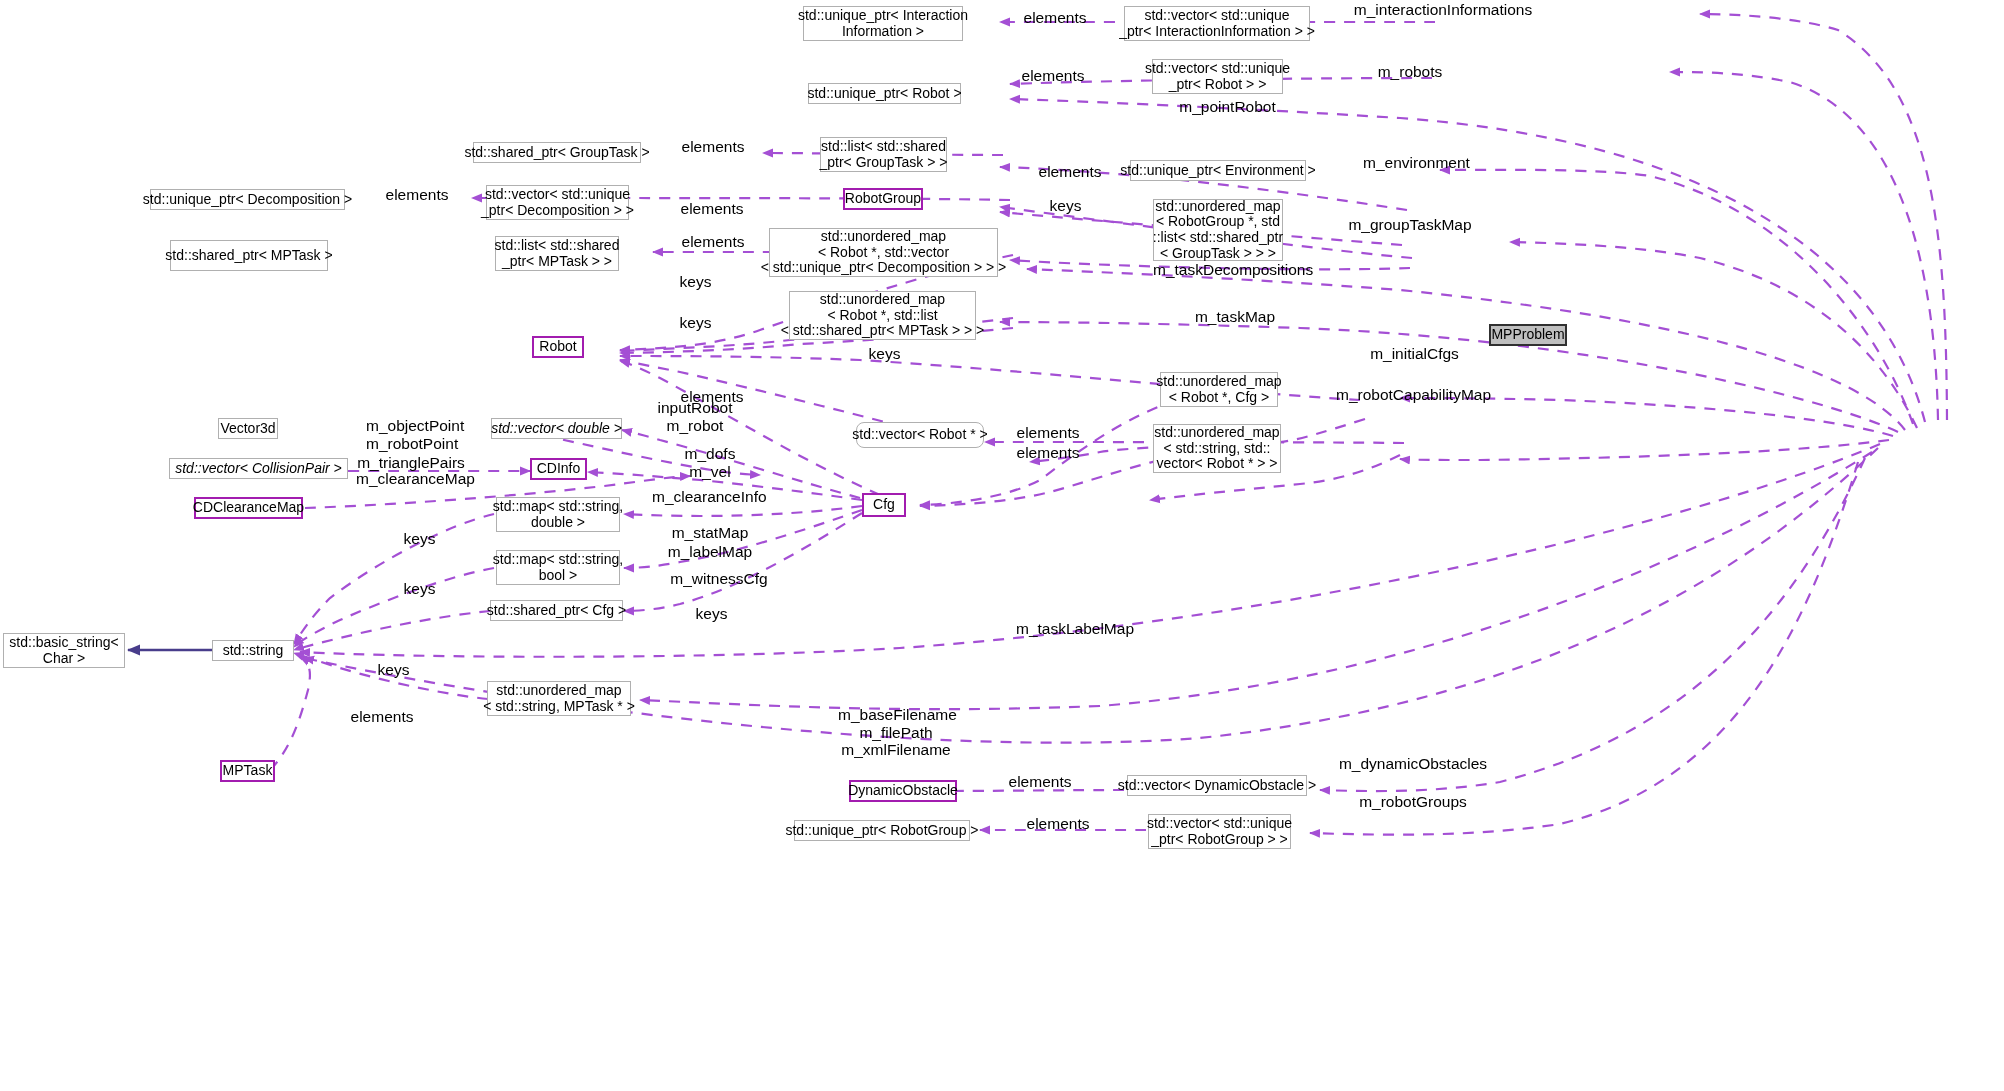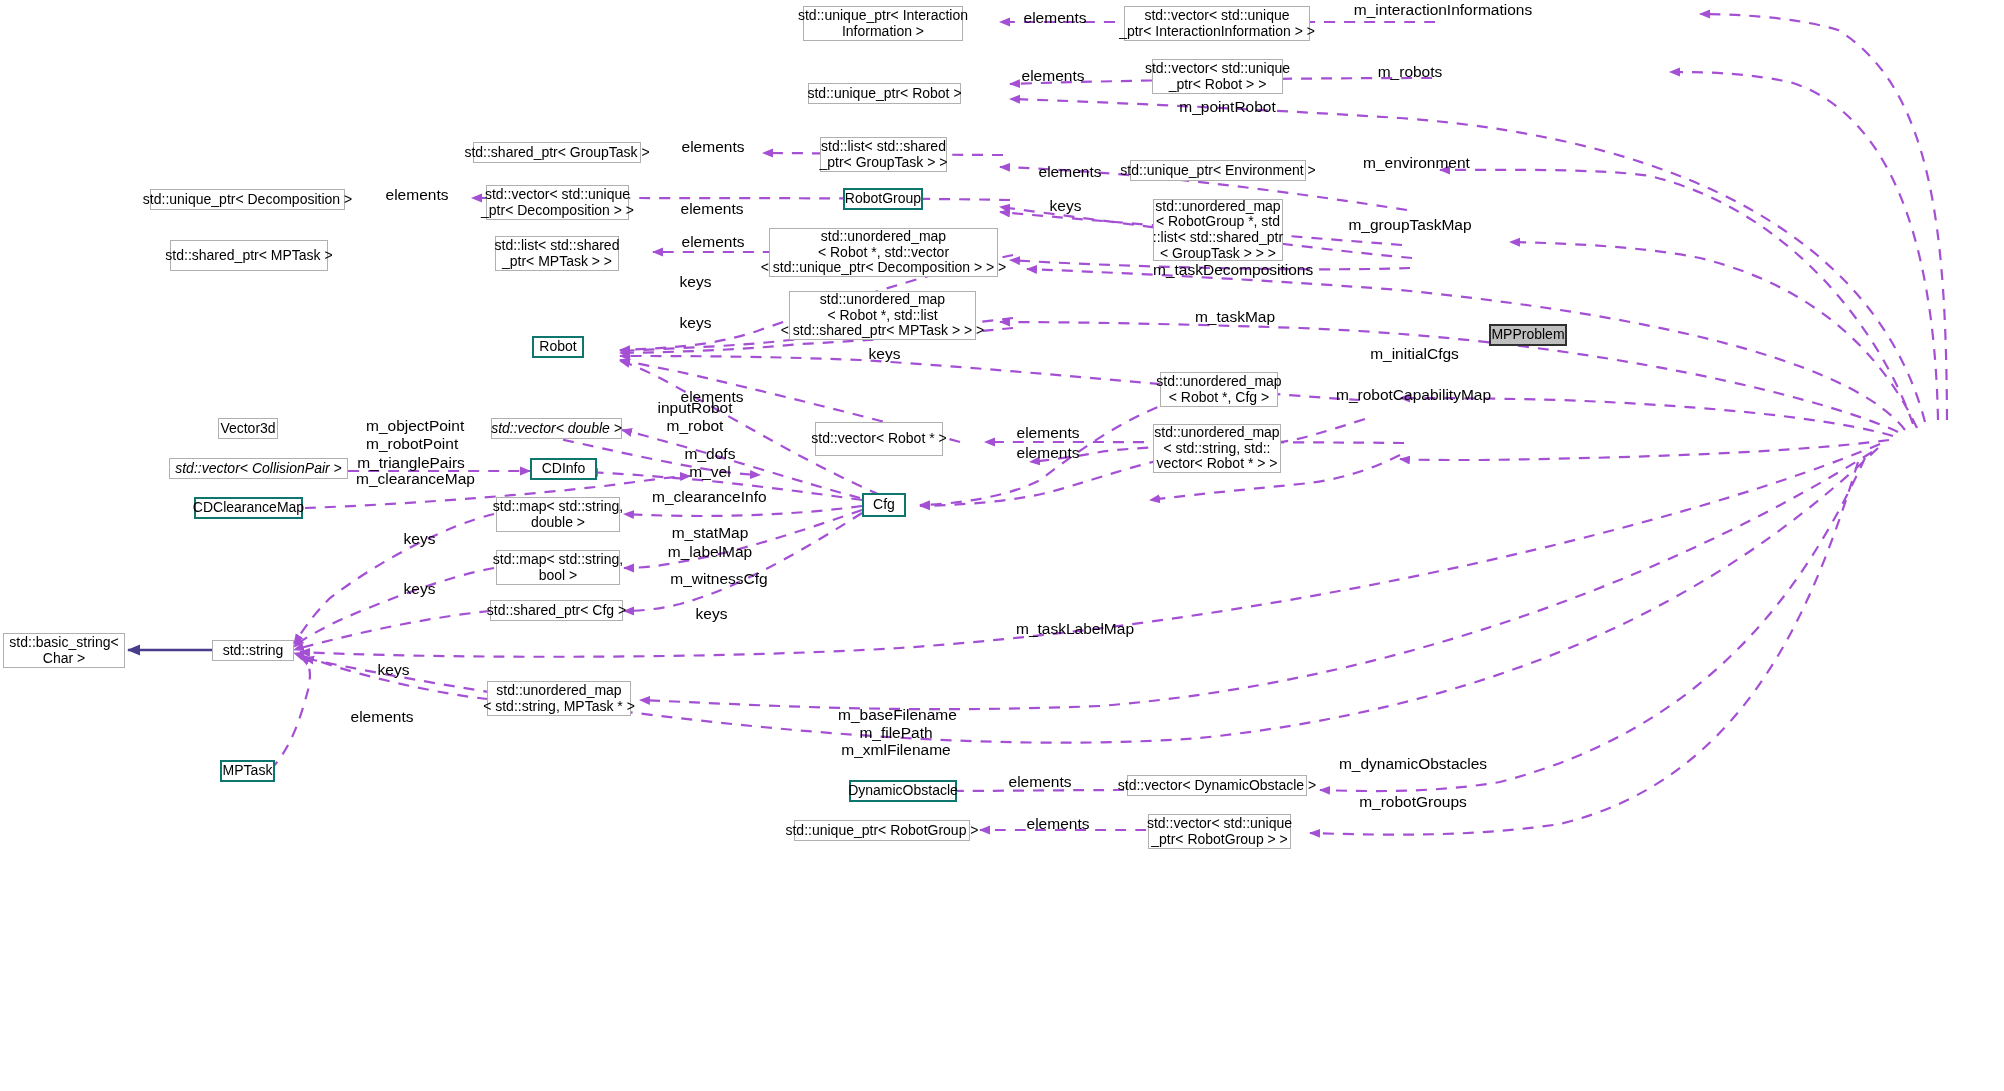--- a/index.html
+++ b/index.html
@@ -19,21 +19,21 @@
     border:1px solid #b0b0b0;
     display:flex;align-items:center;justify-content:center;
     text-align:center;
     font-size:14px;
     color:#000000;
     line-height:1.12;
     white-space:pre;
     padding:1px 5px;
     z-index:3;
   }
-  .node.solid{border:2px solid #0f766e;}
+  .node.solid{border:2px solid #a21caf;}
   .node.current{border:2px solid #303030;background:#bfbfbf;font-weight:normal;}
 
   .elabel{
     position:absolute;
     font-size:15.5px;
     color:#000000;
     white-space:pre;
     text-align:center;
     line-height:1.14;
     z-index:2;
@@ -191,29 +191,29 @@
 
   <div class="node solid" style="left:532px;top:336px;width:52px;height:22px;">Robot</div>
 
   <div class="node" style="left:1160px;top:372px;width:118px;height:35px;">std::unordered_map
 &lt; Robot *, Cfg &gt;</div>
 
   <div class="node" style="left:218px;top:418px;width:60px;height:21px;">Vector3d</div>
 
   <div class="node" style="left:491px;top:418px;width:131px;height:21px;font-style:italic;">std::vector&lt; double &gt;</div>
 
-  <div class="node" style="left:815px;top:422px;width:128px;height:34px;">std::vector&lt; Robot * &gt;</div>
+  <div class="node" style="left:856px;top:422px;width:128px;height:26px;border-radius:8px;">std::vector&lt; Robot * &gt;</div>
 
   <div class="node" style="left:1153px;top:424px;width:128px;height:49px;">std::unordered_map
 &lt; std::string, std::
 vector&lt; Robot * &gt; &gt;</div>
 
   <div class="node" style="left:169px;top:458px;width:179px;height:21px;font-style:italic;">std::vector&lt; CollisionPair &gt;</div>
 
-  <div class="node solid" style="left:530px;top:458px;width:67px;height:22px;">CDInfo</div>
+  <div class="node solid" style="left:530px;top:458px;width:57px;height:22px;">CDInfo</div>
 
   <div class="node solid" style="left:194px;top:497px;width:109px;height:22px;">CDClearanceMap</div>
 
   <div class="node solid" style="left:862px;top:493px;width:44px;height:24px;">Cfg</div>
 
   <div class="node" style="left:496px;top:497px;width:124px;height:35px;">std::map&lt; std::string,
 double &gt;</div>
 
   <div class="node" style="left:496px;top:550px;width:124px;height:35px;">std::map&lt; std::string,
 bool &gt;</div>

